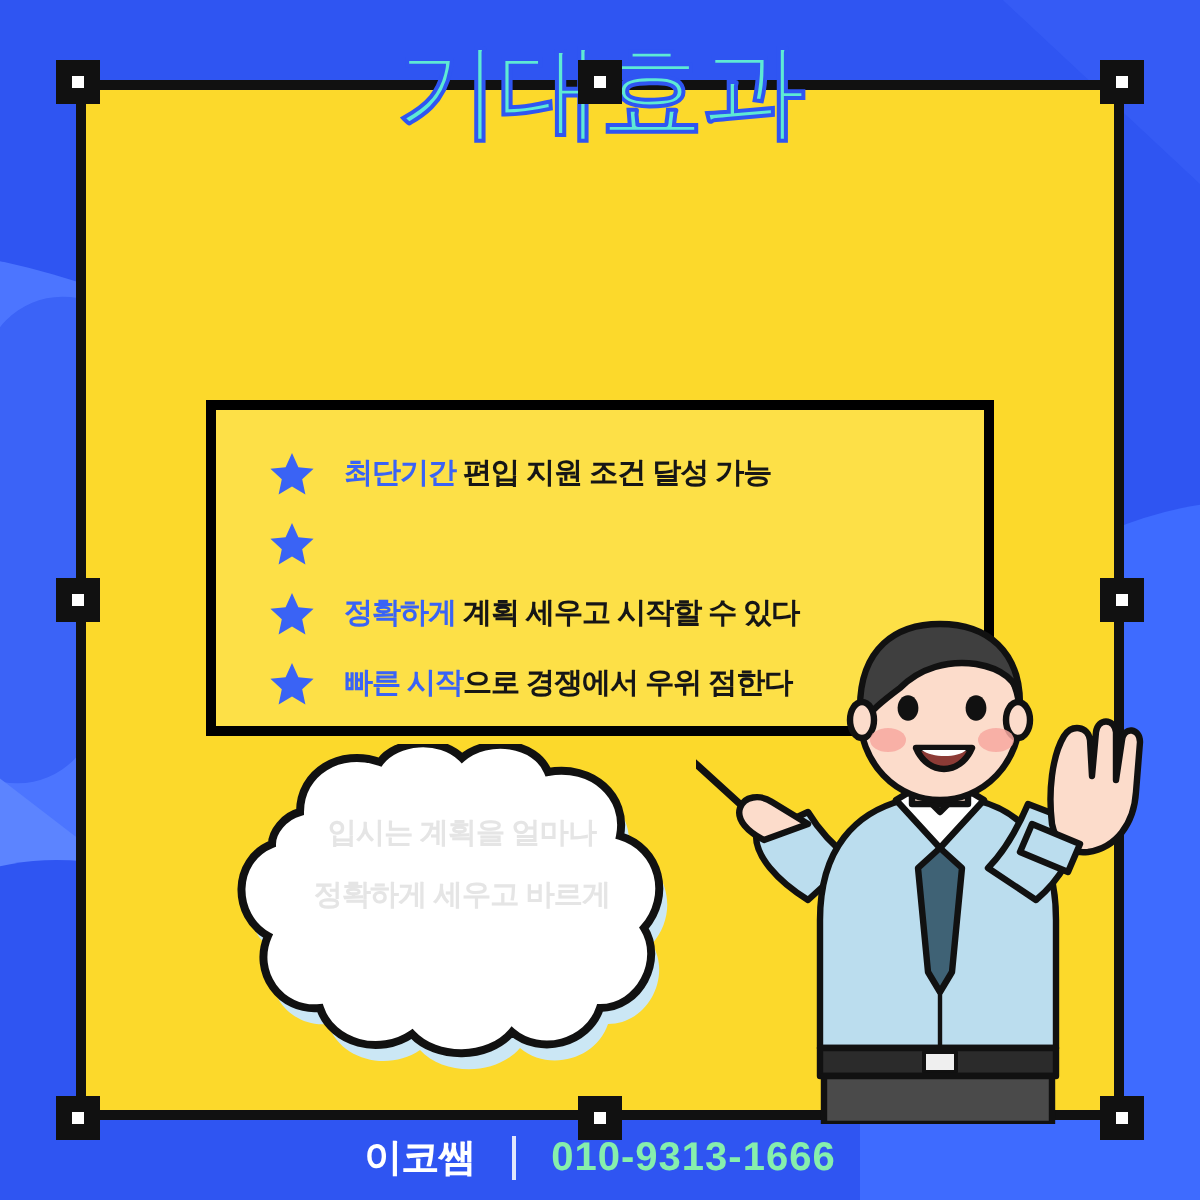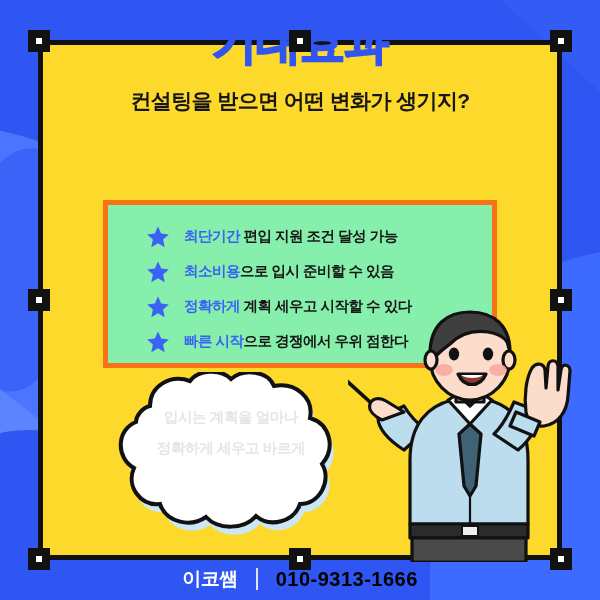--- a/index.html
+++ b/index.html
@@ -89,44 +89,44 @@
 
   
   #heading-block {
     position:absolute;
     left:0; top:20px;
     width:100%;
     text-align:center;
     z-index:6;
   }
   #poster-title {
-    font-size:45px;
-    font-weight:700;
-    color:#e5e5e5;
+    font-size:52px;
+    font-weight:400;
+    color:#5eead4;
     letter-spacing:-1px;
     line-height:1;
     -webkit-text-stroke:2px #2F55F2;
   }
   #poster-subtitle {
     margin-top:22px;
     font-size:21px;
     font-weight:700;
     color:#161616;
     letter-spacing:-0.6px;
   }
   #poster-subtitle .em { font-weight:900; }
 
   
   #benefits-box {
     position:absolute;
     left:103px; top:200px;
     width:394px; height:168px;
-    background:#86efac;
-    border:5px solid #f97316;
-    padding:14px 0 0 16px;
+    background:#fde047;
+    border:5px solid #000000;
+    padding:14px 0 0 4px;
     z-index:8;
   }
   .benefit-row {
     display:flex;
     align-items:center;
     height:35px;
     padding-left:22px;
   }
   .star-icon {
     flex:0 0 auto;
@@ -192,63 +192,59 @@
     letter-spacing:-0.5px;
   }
   #footer-divider {
     width:2px; height:22px;
     background:#FFFFFF;
     opacity:.85;
   }
   #footer-phone {
     font-size:20px;
     font-weight:900;
-    color:#000000;
+    color:#86efac;
     letter-spacing:0.5px;
   }
 </style>
 </head>
 <body>
 
 <div id="poster">
 
   <div class="bg-shape" id="bg-left-light"></div>
   <div class="bg-shape" id="bg-left-streak"></div>
   <div class="bg-shape" id="bg-left-tri"></div>
   <div class="bg-shape" id="bg-left-bottom"></div>
   <div class="bg-shape" id="bg-right-light"></div>
   <div class="bg-shape" id="bg-right-corner"></div>
 
   <div id="banner-frame"></div>
 
   <div id="heading-block">
     <div id="poster-title">기대효과</div>
-    <div id="poster-subtitle">
-      <span class="em">컨설팅</span><span>을 받으면 </span><span class="em">어떤 변화</span><span>가 생기지?</span>
-    </div>
   </div>
 
   <div id="benefits-box">
 
     <div class="benefit-row">
       <span class="star-icon">
         <svg viewBox="0 0 24 24" width="24" height="24" aria-hidden="true">
           <polygon points="12,1.5 15.2,8.6 22.8,9.4 17.1,14.6 18.7,22.2 12,18.3 5.3,22.2 6.9,14.6 1.2,9.4 8.8,8.6" fill="#3A63F5"></polygon>
         </svg>
       </span>
       <span class="benefit-text"><span class="hl">최단기간</span><span> 편입 지원 조건 달성 가능</span></span>
     </div>
 
     <div class="benefit-row">
       <span class="star-icon">
         <svg viewBox="0 0 24 24" width="24" height="24" aria-hidden="true">
           <polygon points="12,1.5 15.2,8.6 22.8,9.4 17.1,14.6 18.7,22.2 12,18.3 5.3,22.2 6.9,14.6 1.2,9.4 8.8,8.6" fill="#3A63F5"></polygon>
         </svg>
       </span>
-      <span class="benefit-text"><span class="hl">최소비용</span><span>으로 입시 준비할 수 있음</span></span>
     </div>
 
     <div class="benefit-row">
       <span class="star-icon">
         <svg viewBox="0 0 24 24" width="24" height="24" aria-hidden="true">
           <polygon points="12,1.5 15.2,8.6 22.8,9.4 17.1,14.6 18.7,22.2 12,18.3 5.3,22.2 6.9,14.6 1.2,9.4 8.8,8.6" fill="#3A63F5"></polygon>
         </svg>
       </span>
       <span class="benefit-text"><span class="hl">정확하게</span><span> 계획 세우고 시작할 수 있다</span></span>
     </div>

